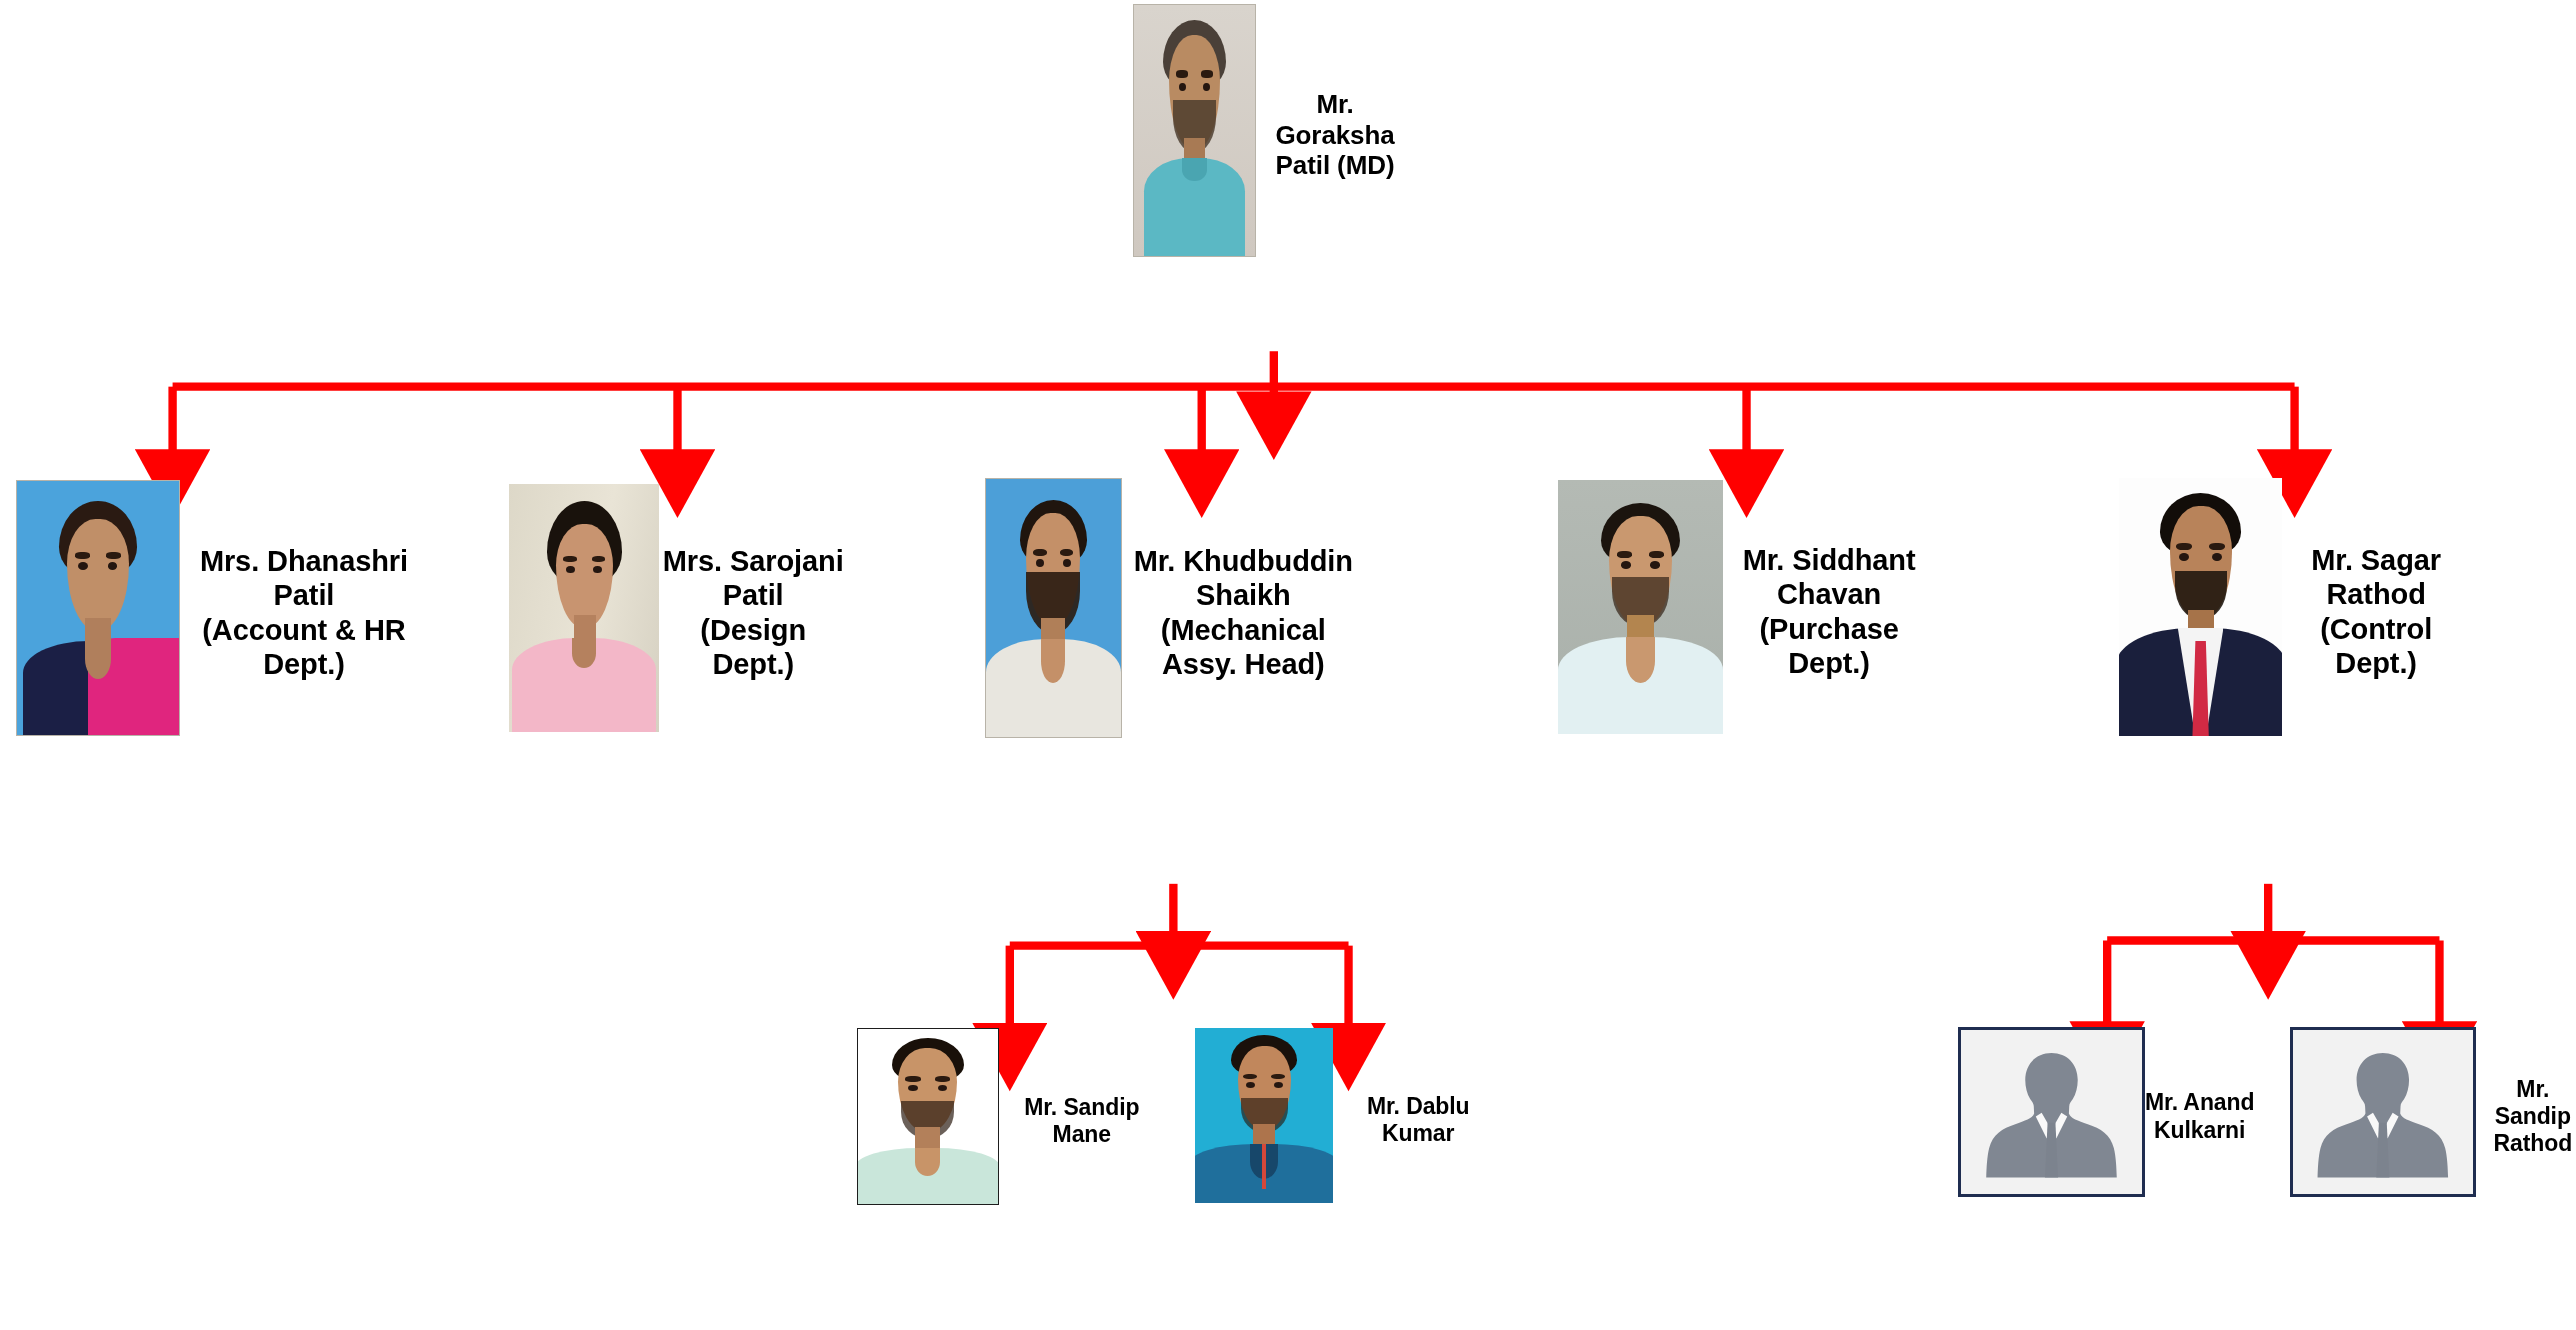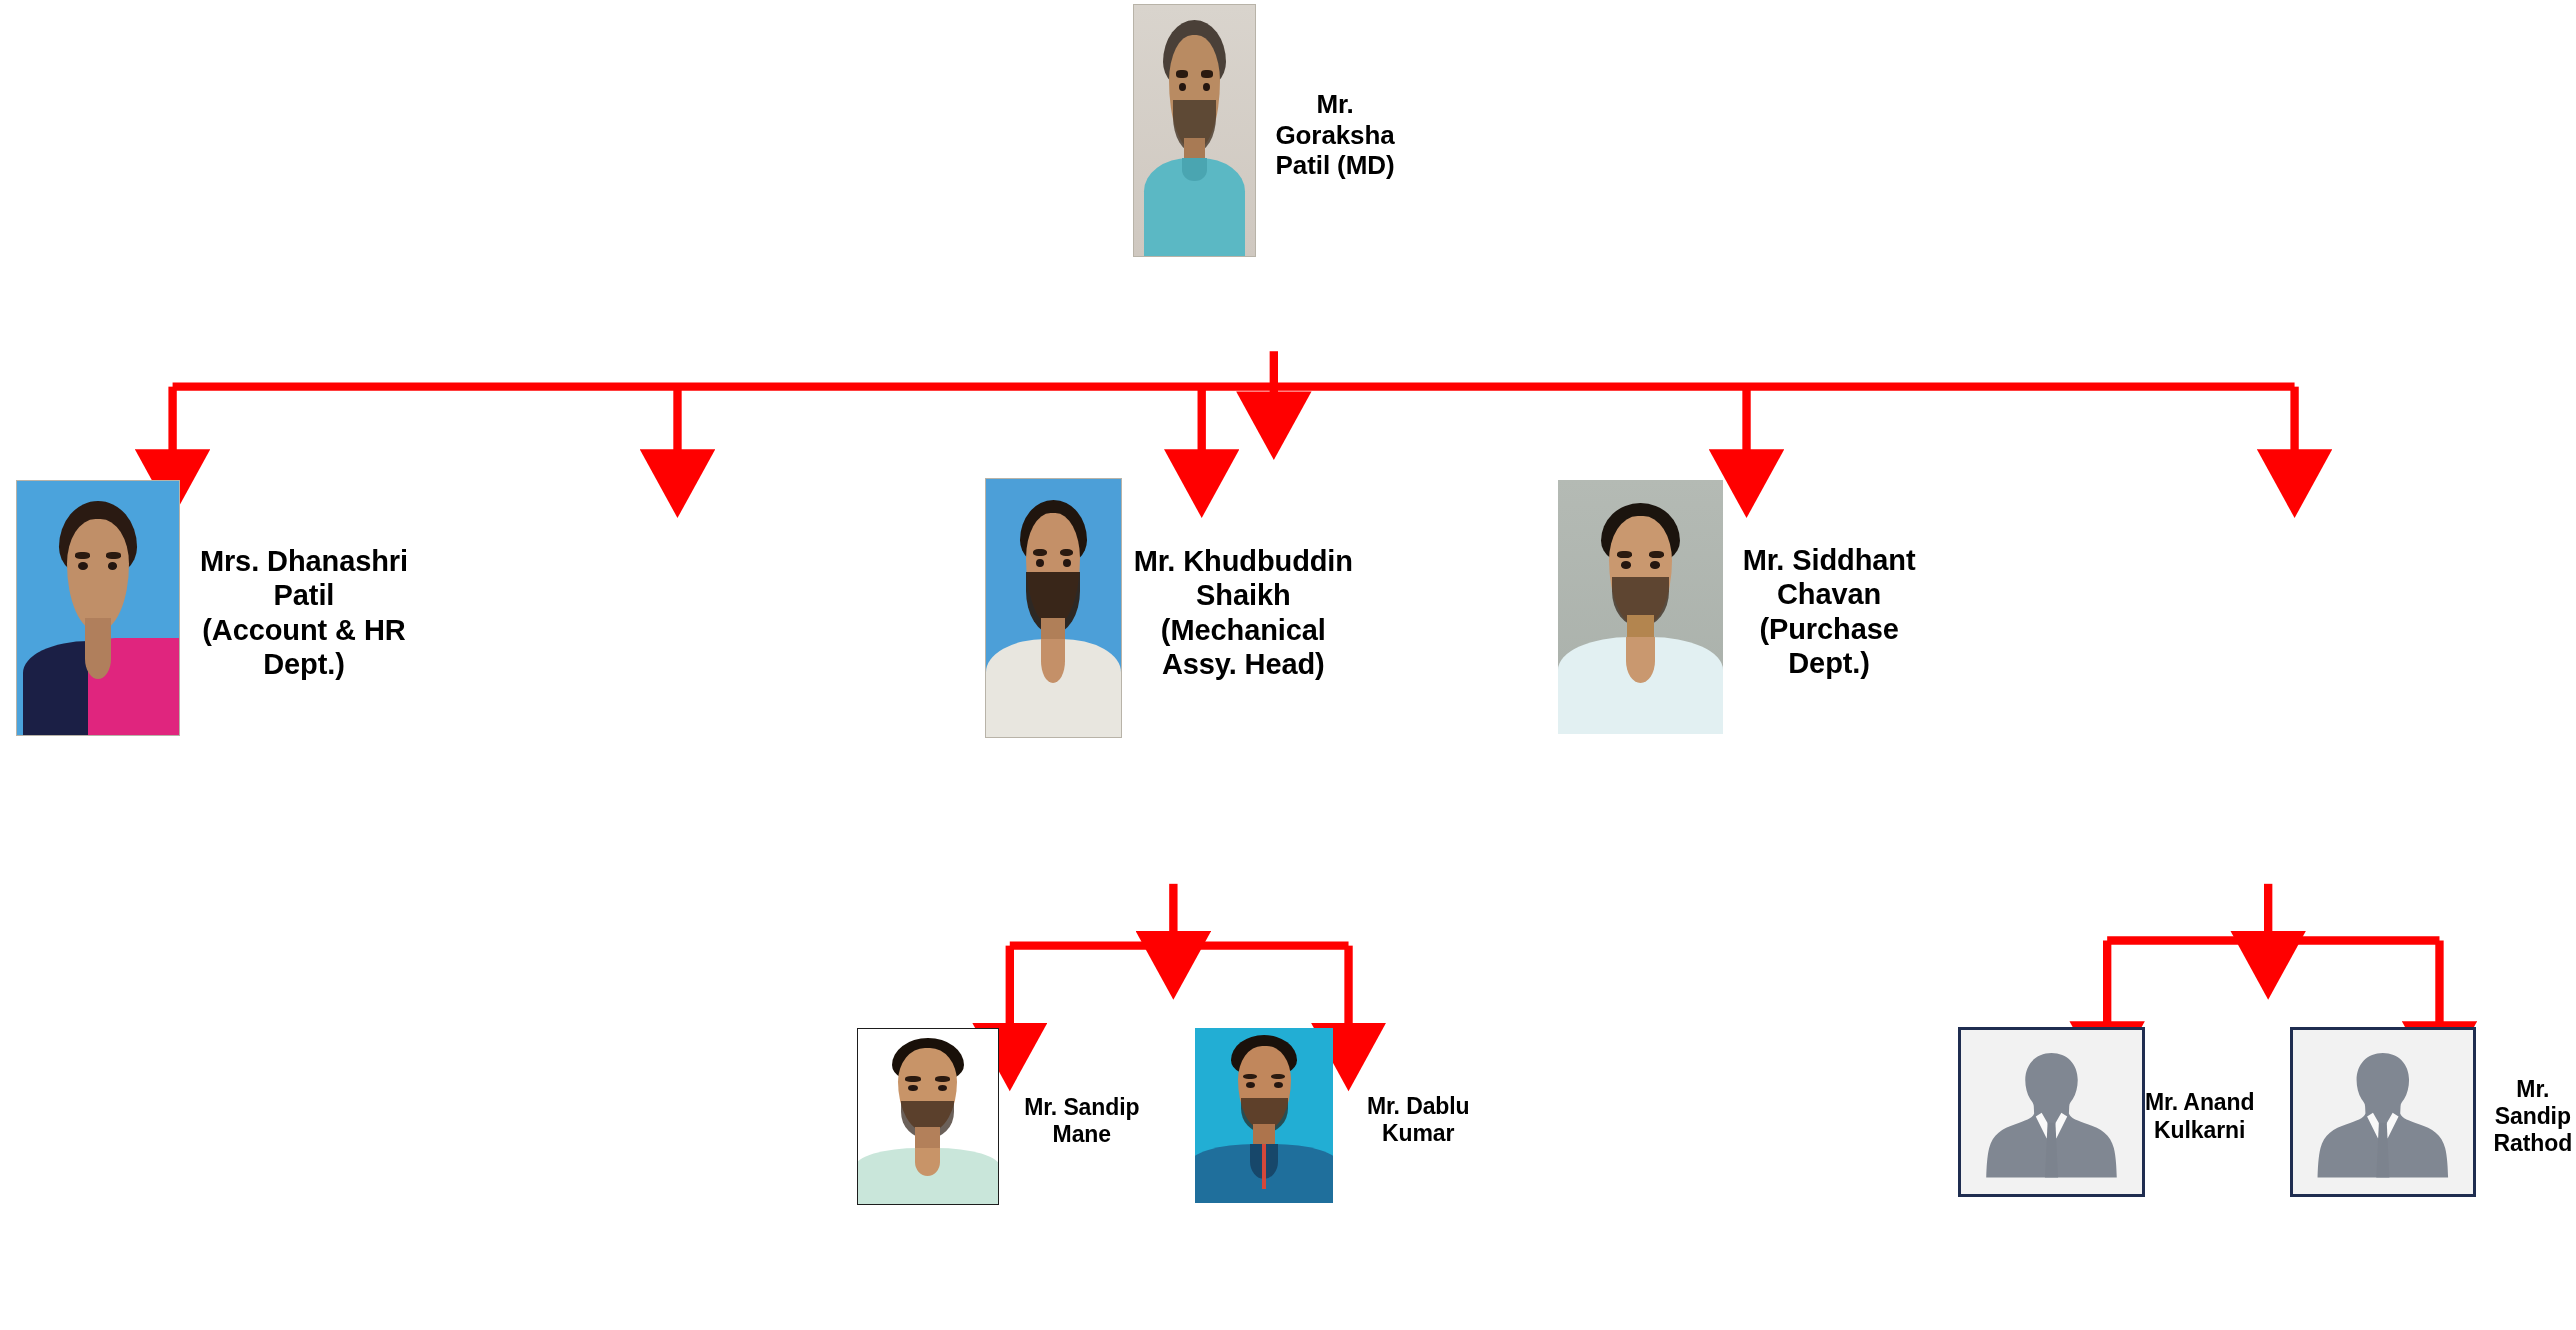--- a/index.html
+++ b/index.html
@@ -182,20 +182,38 @@
         <div class="p-neck" style="left:42%; top:54%; width:16%; height:12%; background:#b07f5c;"></div>
         <div class="p-torso" style="left:4%; top:63%; width:92%; height:37%; background:#1b1f45;"></div>
         <div class="p-torso" style="left:44%; top:62%; width:56%; height:38%; background:#e0257e; border-radius:30% 0 0 0;"></div>
         <div class="p-collar" style="left:42%; top:62%; width:16%; height:16%; background:#b07f5c; border-radius:0 0 60% 60%;"></div>
       </div>
     </div>
     <div class="node-label">Mrs. Dhanashri Patil
 (Account &amp; HR Dept.)</div>
   </div>
 
+  <div class="node tier-mid" style="left:509px; top:484px; width:338px;">
+    <div class="photo-frame frame-none" style="width:200px; height:248px;">
+      <div class="portrait">
+        <div class="p-bg" style="background:linear-gradient(100deg,#ddd8c8 0%,#e9e4d6 55%,#d6d1c2 100%);"></div>
+        <div class="p-hair" style="left:25%; top:7%; width:50%; height:34%; background:#19120c;"></div>
+        <div class="p-face" style="left:31%; top:16%; width:38%; height:42%; background:#c89470;"></div>
+        <div class="p-brow" style="left:36%; top:29%; width:9%; height:2.4%;"></div>
+        <div class="p-brow" style="left:55%; top:29%; width:9%; height:2.4%;"></div>
+        <div class="p-eye" style="left:38%; top:33%; width:6%; height:3%;"></div>
+        <div class="p-eye" style="left:56%; top:33%; width:6%; height:3%;"></div>
+        <div class="p-neck" style="left:43%; top:53%; width:15%; height:12%; background:#b5815e;"></div>
+        <div class="p-torso" style="left:2%; top:62%; width:96%; height:38%; background:#f3b7c8;"></div>
+        <div class="p-collar" style="left:42%; top:62%; width:16%; height:12%; background:#b5815e; border-radius:0 0 60% 60%;"></div>
+      </div>
+    </div>
+    <div class="node-label">Mrs. Sarojani Patil
+(Design Dept.)</div>
+  </div>
 
   <div class="node tier-mid" style="left:1558px; top:480px; width:377px;">
     <div class="photo-frame frame-none" style="width:222px; height:254px;">
       <div class="portrait">
         <div class="p-bg" style="background:linear-gradient(180deg,#b4bab4 0%,#a9b0aa 100%);"></div>
         <div class="p-hair" style="left:26%; top:9%; width:48%; height:25%; background:#1b140e;"></div>
         <div class="p-face" style="left:31%; top:14%; width:38%; height:44%; background:#c9986f;"></div>
         <div class="p-brow" style="left:36%; top:28%; width:9%; height:2.8%;"></div>
         <div class="p-brow" style="left:55%; top:28%; width:9%; height:2.8%;"></div>
         <div class="p-eye" style="left:38%; top:32%; width:6%; height:3%;"></div>
@@ -223,20 +241,42 @@
         <div class="p-beard" style="left:30%; top:36%; width:40%; height:24%; background:#2a1b11; opacity:.9;"></div>
         <div class="p-neck" style="left:41%; top:54%; width:18%; height:11%; background:#b07f58;"></div>
         <div class="p-torso" style="left:0%; top:62%; width:100%; height:38%; background:#e8e6df;"></div>
         <div class="p-collar" style="left:41%; top:62%; width:18%; height:17%; background:#c49068; border-radius:0 0 55% 55%;"></div>
       </div>
     </div>
     <div class="node-label">Mr. Khudbuddin Shaikh
 (Mechanical Assy. Head)</div>
   </div>
 
+  <div class="node tier-mid" style="left:2119px; top:478px; width:351px;">
+    <div class="photo-frame frame-none" style="width:206px; height:258px;">
+      <div class="portrait">
+        <div class="p-bg" style="background:#fdfdfd;"></div>
+        <div class="p-hair" style="left:25%; top:6%; width:50%; height:25%; background:#120d09;"></div>
+        <div class="p-face" style="left:31%; top:11%; width:38%; height:44%; background:#b8835a;"></div>
+        <div class="p-brow" style="left:35%; top:25%; width:10%; height:2.8%;"></div>
+        <div class="p-brow" style="left:55%; top:25%; width:10%; height:2.8%;"></div>
+        <div class="p-eye" style="left:37%; top:29%; width:6%; height:3.2%;"></div>
+        <div class="p-eye" style="left:57%; top:29%; width:6%; height:3.2%;"></div>
+        <div class="p-beard" style="left:34%; top:36%; width:32%; height:19%; background:#1d140d; opacity:.88;"></div>
+        <div class="p-neck" style="left:42%; top:51%; width:16%; height:10%; background:#a67349;"></div>
+        <div class="p-torso" style="left:-2%; top:58%; width:104%; height:42%; background:#1a1f3c;"></div>
+        <div class="p-lapel" style="left:36%; top:58%; width:28%; height:42%; background:#f4f4f4;
+             clip-path:polygon(0 0, 100% 0, 62% 100%, 38% 100%);"></div>
+        <div class="p-tie" style="left:45%; top:63%; width:10%; height:37%; background:#d12a44;
+             clip-path:polygon(18% 0, 82% 0, 100% 100%, 0 100%);"></div>
+      </div>
+    </div>
+    <div class="node-label">Mr. Sagar Rathod
+(Control Dept.)</div>
+  </div>
 
   <div class="node tier-leaf" style="left:857px; top:1028px; width:308px;">
     <div class="photo-frame frame-thin-dark" style="width:151px; height:175px;">
       <div class="portrait">
         <div class="p-bg" style="background:#ffffff;"></div>
         <div class="p-hair" style="left:24%; top:5%; width:52%; height:26%; background:#191009;"></div>
         <div class="p-face" style="left:29%; top:11%; width:42%; height:48%; background:#c89468;"></div>
         <div class="p-brow" style="left:34%; top:27%; width:11%; height:3.4%;"></div>
         <div class="p-brow" style="left:55%; top:27%; width:11%; height:3.4%;"></div>
         <div class="p-eye" style="left:36%; top:32%; width:7%; height:3.6%;"></div>

